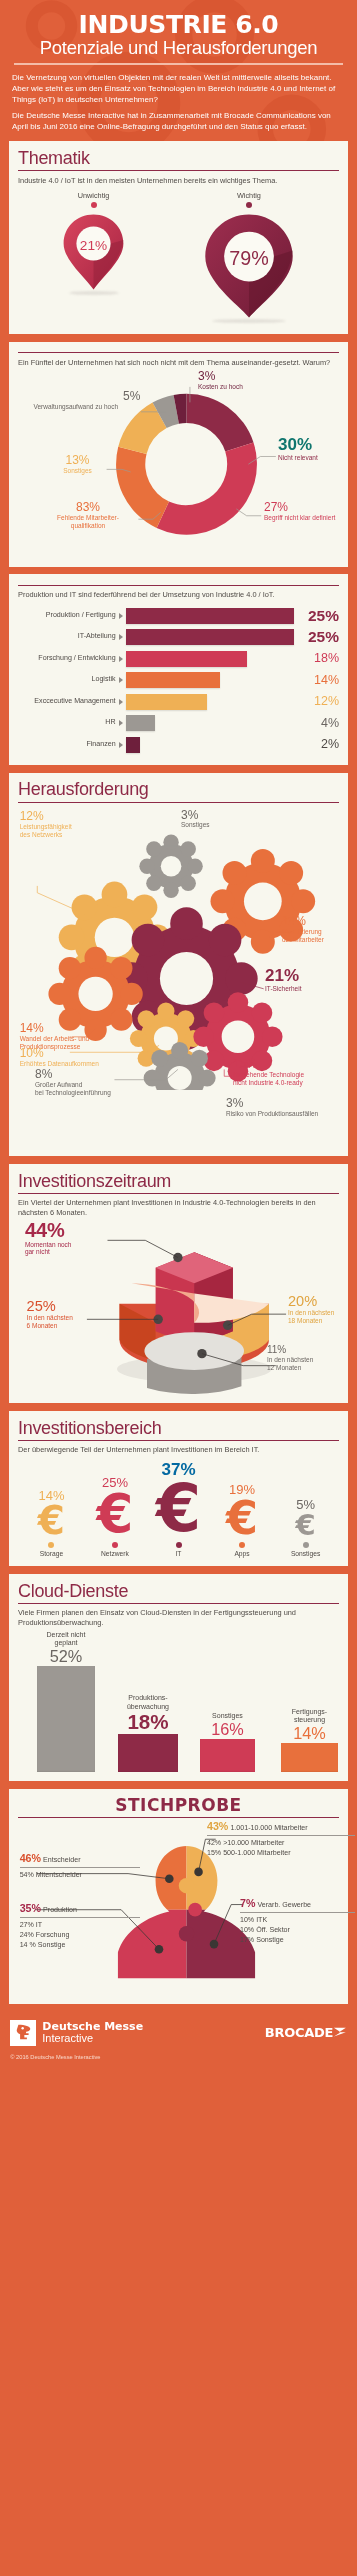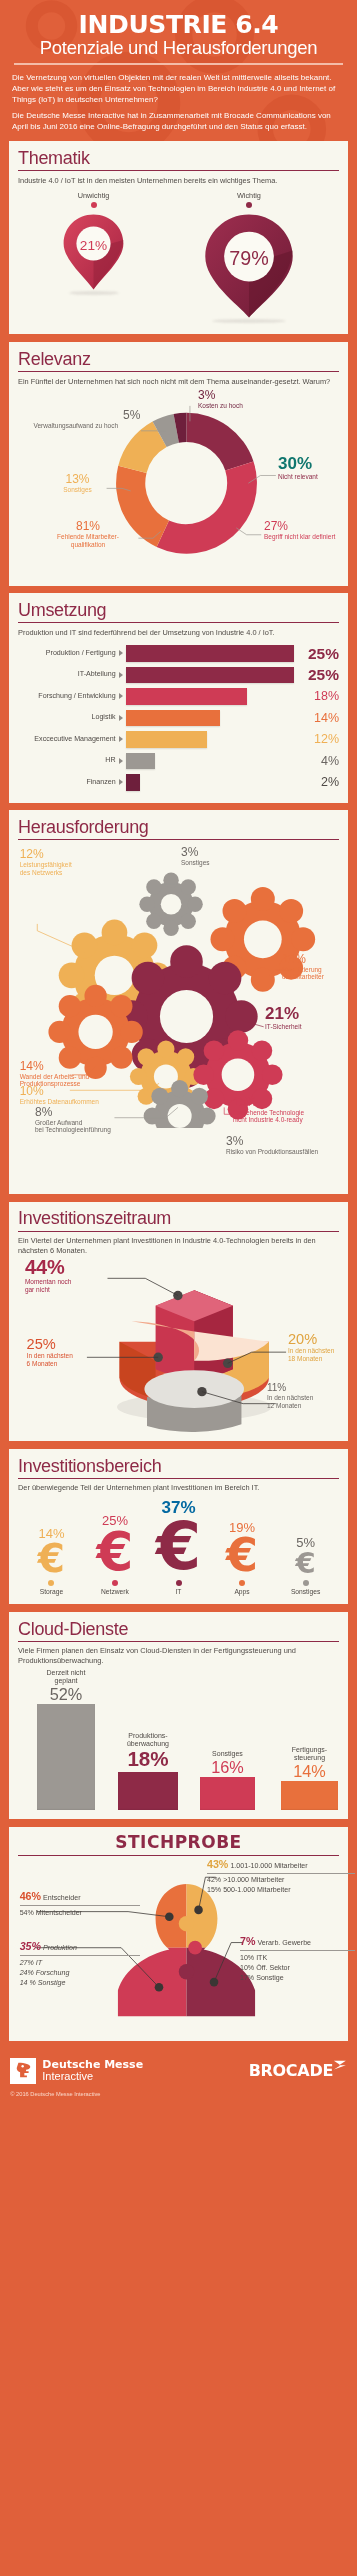--- a/index.html
+++ b/index.html
@@ -109,22 +109,22 @@
 
   
   .footer { padding:8.6px 10.3px 7.7px 10.3px; display:flex; align-items:center;
             justify-content:space-between; }
   .dmi { display:flex; align-items:center; }
   .dmi-mark { width:26px; height:26px; background:#fff; margin-right:6px;
               display:flex; align-items:center; justify-content:center; }
   .dmi-txt { color:#fff; line-height:1.04; }
   .dmi-txt .l1 { font-size:11px; font-weight:bold; font-family:"DejaVu Sans", sans-serif;}
   .dmi-txt .l2 { font-size:11px; }
-  .brocade { color:#fff; font-size:16px; font-weight:bold; letter-spacing:-0.3px;
-             font-family:"DejaVu Sans", sans-serif; display:flex; align-items:flex-start; }
+  .brocade { color:#fff; font-size:13px; font-weight:bold; letter-spacing:-0.3px;
+             font-family:"DejaVu Sans", sans-serif; display:flex; align-items:center; }
   .copy { color:#FAD9CB; font-size:5.7px; padding:0 10.3px 6px 10.3px; }
 </style>
 </head>
 <body>
 
 <div class="page">
 
   <div class="hero">
     <div class="hero-bg">
       <svg width="357" height="172" viewBox="0 0 416 200">
@@ -133,21 +133,21 @@
             <circle cx="250" cy="40" r="26" fill="#E0603A"></circle>
           <circle cx="150" cy="120" r="60"></circle>
             <circle cx="150" cy="120" r="34" fill="#E0603A"></circle>
           <circle cx="340" cy="150" r="40"></circle>
             <circle cx="340" cy="150" r="22" fill="#E0603A"></circle>
           <circle cx="60" cy="30" r="30"></circle>
             <circle cx="60" cy="30" r="16" fill="#E0603A"></circle>
         </g>
       </svg>
     </div>
-    <h1>INDUSTRIE 6.4</h1>
+    <h1>INDUSTRIE 6.0</h1>
     <h2>Potenziale und Herausforderungen</h2>
     <div class="hero-rule"></div>
     <p>Die Vernetzung von virtuellen Objekten mit der realen Welt ist mittlerweile allseits bekannt. Aber wie steht es um den Einsatz von Technologien im Bereich Industrie 4.0 und Internet of Things (IoT) in deutschen Unternehmen?</p>
     <p class="second">Die Deutsche Messe Interactive hat in Zusammenarbeit mit Brocade Communications von April bis Juni 2016 eine Online-Befragung durchgeführt und den Status quo erfasst.</p>
   </div>
 
   <div class="card">
     <div class="card-h">Thematik</div>
     <div class="card-rule"></div>
     <div class="card-sub">Industrie 4.0 / IoT ist in den meisten Unternehmen bereits ein wichtiges Thema.</div>
@@ -185,21 +185,20 @@
           <path d="M56 62 L107 46 C104 80 70 108 56 124 Z" fill="#5D1329" opacity=".45"></path>
           <circle cx="56" cy="53" r="29" fill="#FBFAF3"></circle>
           <text x="56" y="63" text-anchor="middle" font-family="Liberation Sans, sans-serif" font-size="23" fill="#8E2A47">79%</text>
         </svg>
         <div class="pin-shadow" style="width:74px"></div>
       </div>
     </div>
   </div>
 
   <div class="card">
-    <div class="card-h">Relevanz</div>
     <div class="card-rule"></div>
     <div class="card-sub">Ein Fünftel der Unternehmen hat sich noch nicht mit dem Thema auseinander-gesetzt. Warum?</div>
 
     <div class="donut-area">
       <svg width="337" height="189" viewBox="0 0 392 220">
         <g transform="translate(196,112)">
 
           <path d="M0 -82 A82 82 0 0 1 77.99 -25.34 L45.11 -14.66 A48 48 0 0 0 0 -48 Z" fill="#8E2A47"></path>
 
           <path d="M77.99 -25.34 A82 82 0 0 1 -34.79 74.24 L-20.37 43.46 A48 48 0 0 0 45.11 -14.66 Z" fill="#CF3B55"></path>
@@ -233,32 +232,31 @@
       </div>
       <div class="lbl" style="left:260px; top:68px;">
         <span class="p big" style="color:#0f766e">30%</span>
         <span class="t" style="color:#8E2A47">Nicht relevant</span>
       </div>
       <div class="lbl" style="left:246px; top:133px;">
         <span class="p" style="color:#CF3B55">27%</span>
         <span class="t" style="color:#CF3B55">Begriff nicht klar definiert</span>
       </div>
       <div class="lbl" style="left:22px; top:133px; width:96px; text-align:center;">
-        <span class="p" style="color:#E8703C">81%</span>
+        <span class="p" style="color:#E8703C">83%</span>
         <span class="t" style="color:#E8703C">Fehlende Mitarbeiter-qualifikation</span>
       </div>
       <div class="lbl" style="left:33px; top:86px; width:53px; text-align:center;">
         <span class="p" style="color:#EFB055">13%</span>
         <span class="t" style="color:#EFB055">Sonstiges</span>
       </div>
     </div>
   </div>
 
   <div class="card">
-    <div class="card-h">Umsetzung</div>
     <div class="card-rule"></div>
     <div class="card-sub">Produktion und IT sind federführend bei der Umsetzung von Industrie 4.0 / IoT.</div>
     <div style="height:5.2px"></div>
 
     <div>
       <div class="hb-row">
         <div class="hb-lab">Produktion / Fertigung</div>
         <div class="hb-tri"></div>
         <div class="hb-track">
           <div class="hb-fill" style="width:100%; background:#8E2A47"></div>
@@ -703,21 +701,21 @@
         <div>54% Mitentscheider</div>
       </div>
 
       <div class="sblock" style="left:189px; top:-3.4px; width:148px;">
         <div class="head uline"><b style="color:#E0A440">43%</b>
           <span>1.001-10.000 Mitarbeiter</span></div>
         <div>42%  &gt;10.000 Mitarbeiter</div>
         <div>15%  500-1.000 Mitarbeiter</div>
       </div>
 
-      <div class="sblock" style="left:1.7px; top:79px; width:120px;font-style:italic;">
+      <div class="sblock" style="left:1.7px; top:79px; width:120px;">
         <div class="head uline"><b style="color:#A6294A">35%</b>
           <span>Produktion</span></div>
         <div>27% IT</div>
         <div>24% Forschung</div>
         <div>14 % Sonstige</div>
       </div>
 
       <div class="sblock" style="left:222px; top:74px; width:115px;">
         <div class="head uline"><b style="color:#A6294A">7%</b>
           <span>Verarb. Gewerbe</span></div>

